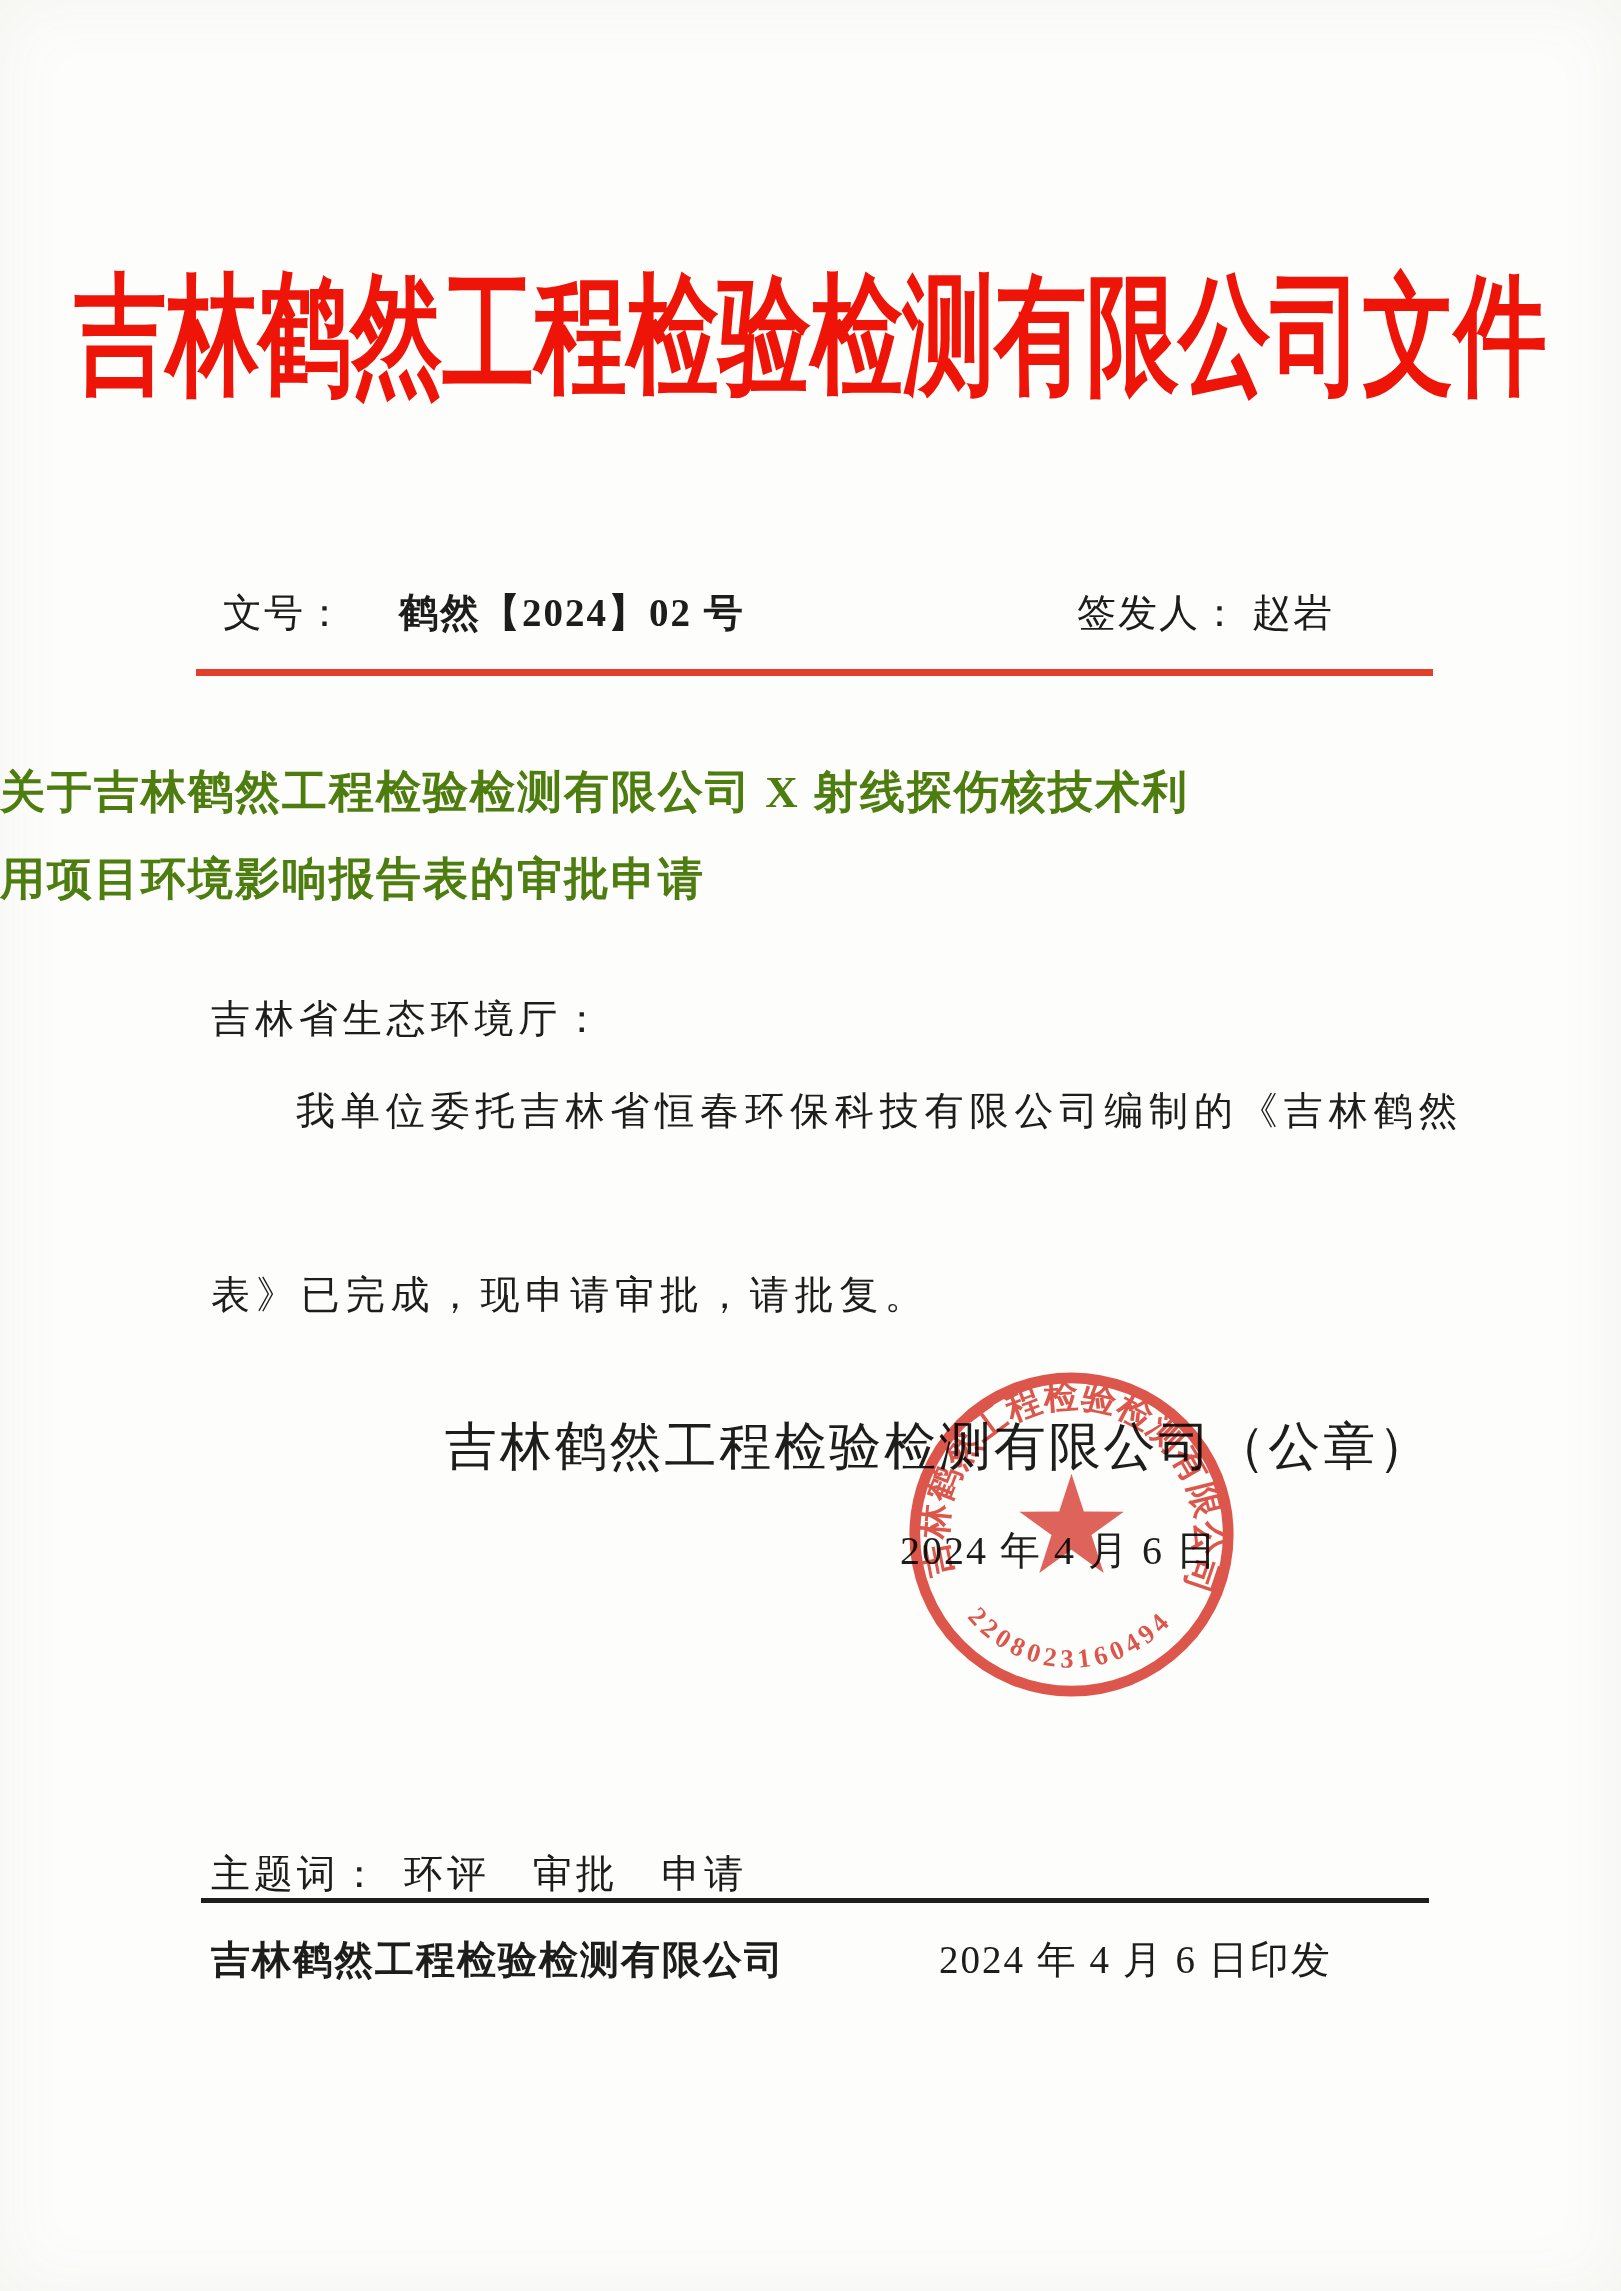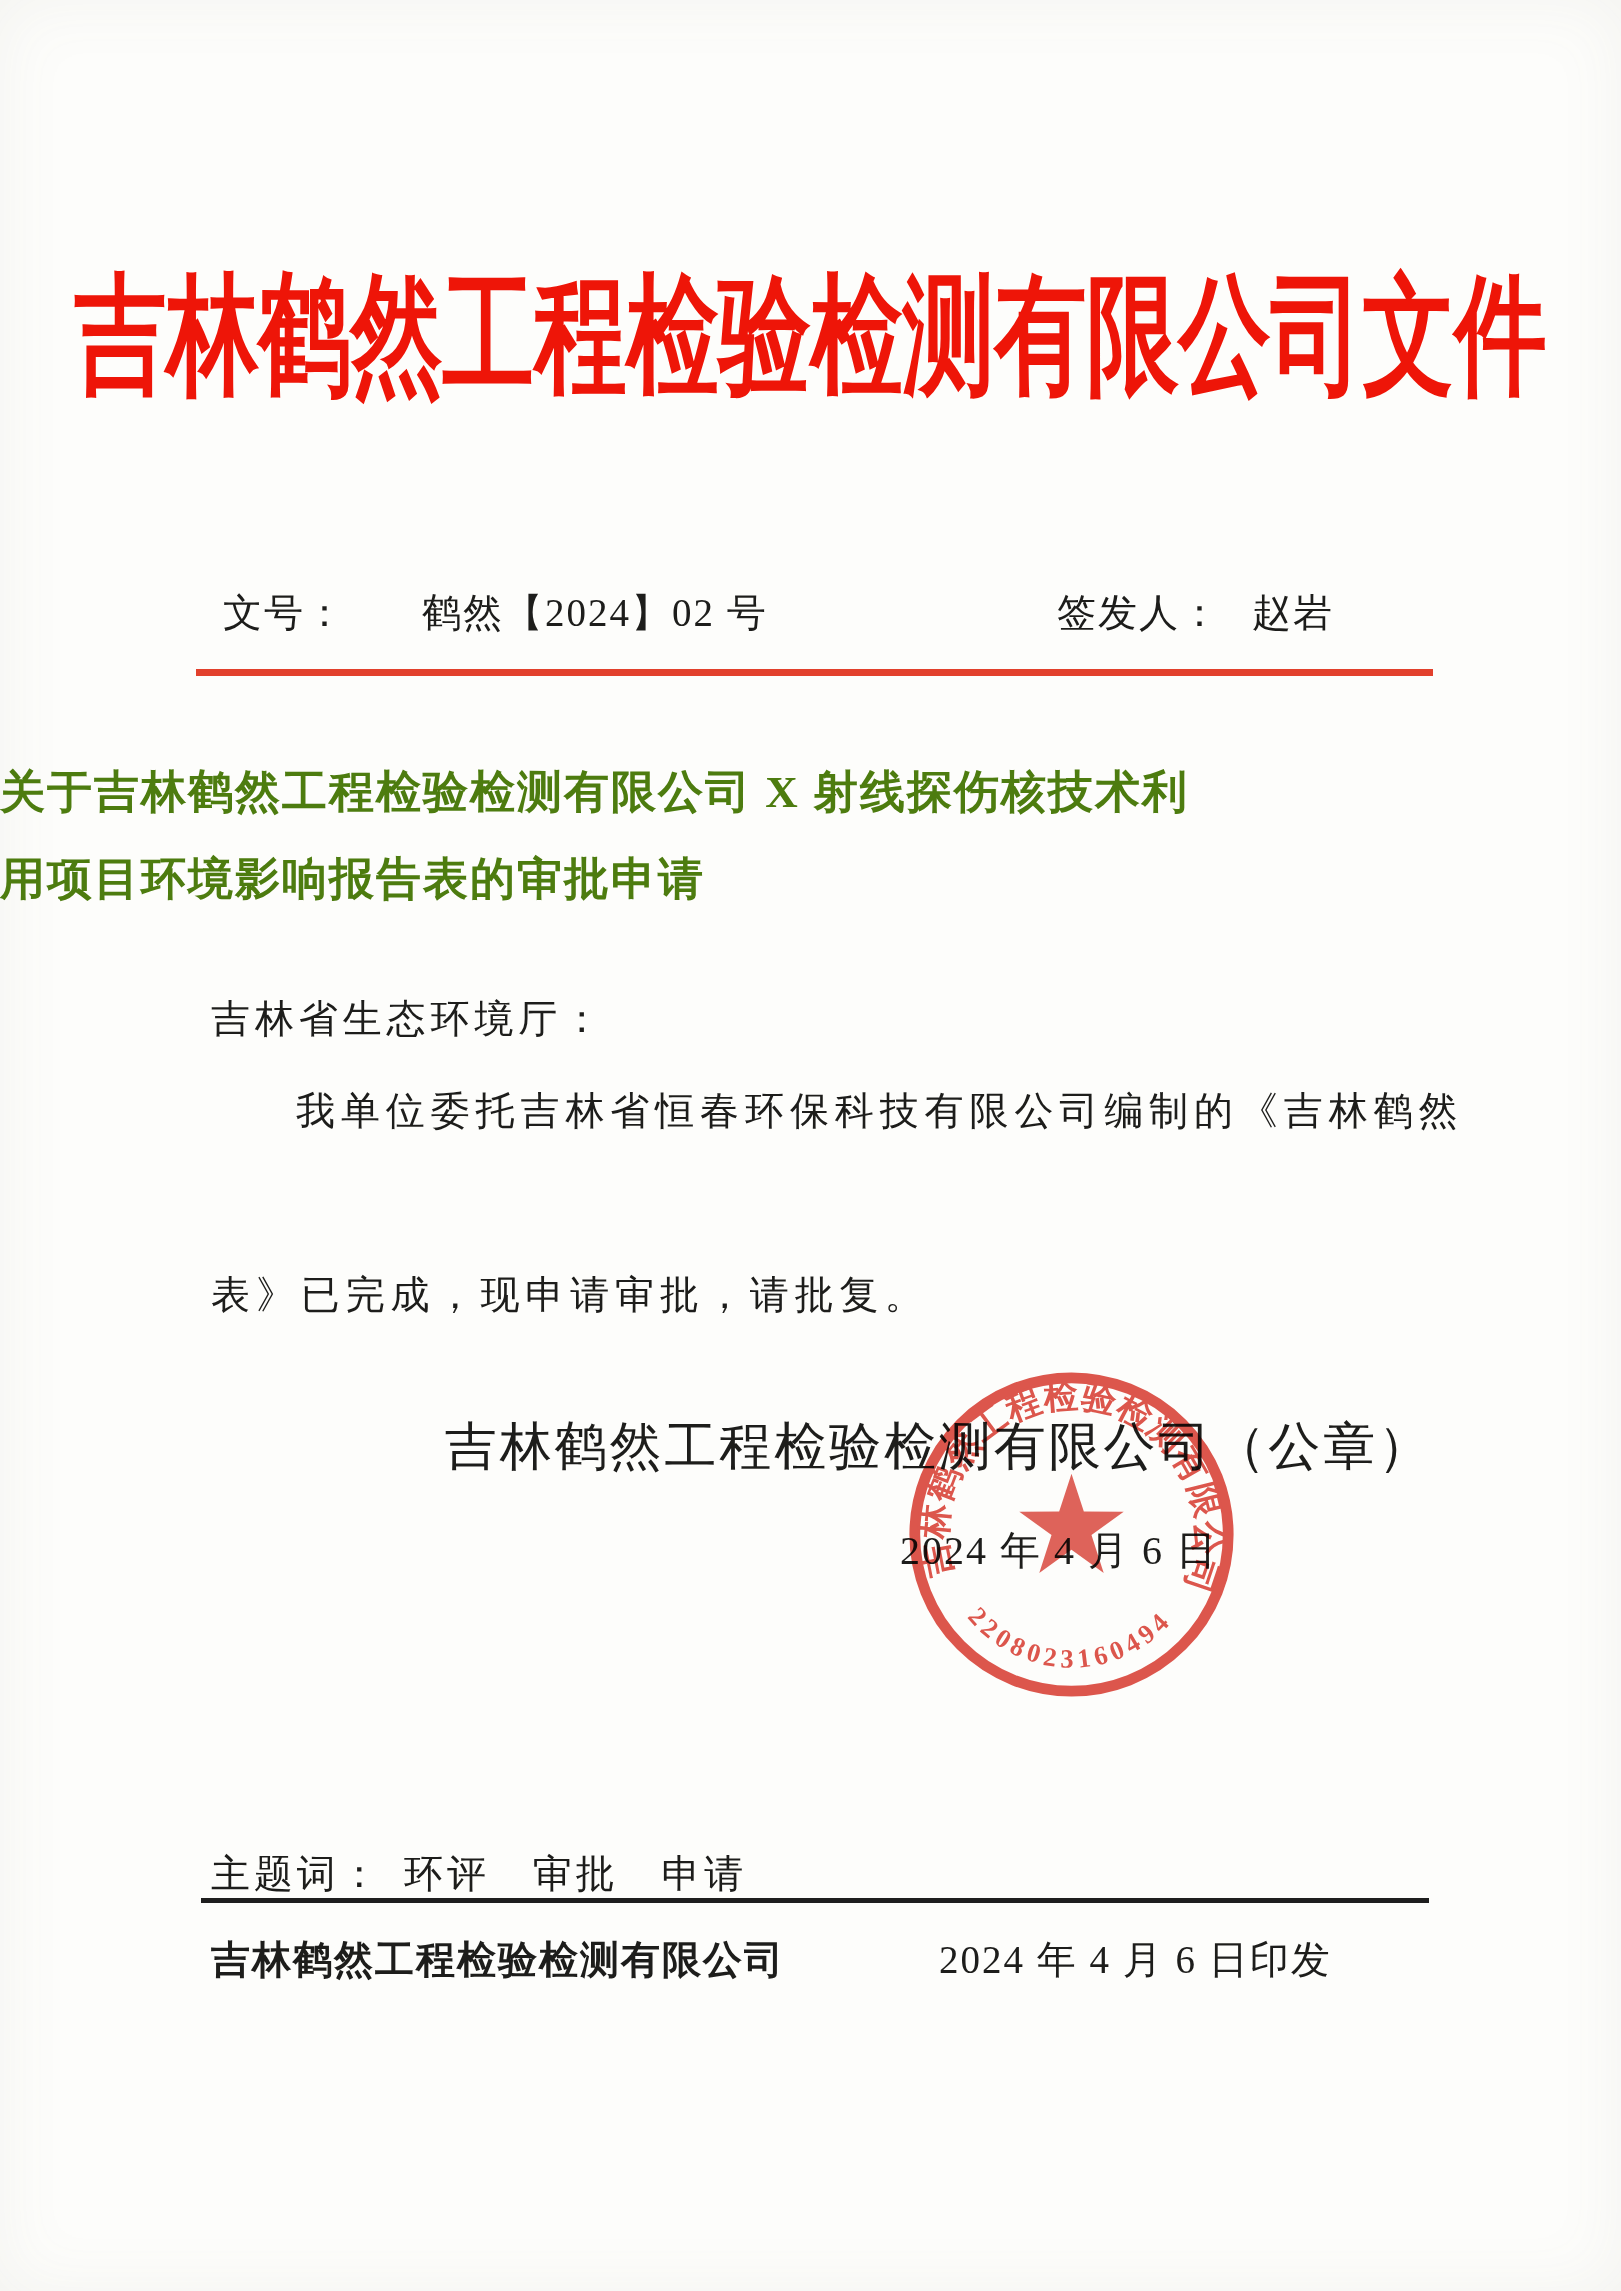--- a/index.html
+++ b/index.html
@@ -18,23 +18,23 @@
     text-align:center; font-size:92px; font-weight:bold;
     color:#ee1508; line-height:1; white-space:nowrap;
     transform:scaleY(1.42); transform-origin:top center;
   }
 
   .meta-row {
     position:absolute; top:586px; left:223px; right:287px;
     font-size:39px; letter-spacing:2px;
     display:flex; align-items:flex-start; white-space:nowrap;
   }
-  .meta-row .doc-val { margin-left:76px; }
+  .meta-row .doc-val { margin-left:53px;font-weight:bold; }
   .meta-row .issuer { margin-left:auto; }
-  .meta-row .issuer-name { margin-left:31px; }
+  .meta-row .issuer-name { margin-left:11px; }
 
   .red-rule {
     position:absolute; top:669px; left:196px; width:1237px; height:6.9px;
     background:#e2402c;
   }
 
   .subject {
     position:absolute; top:770px; left:0; width:100%;
     font-weight:bold; color:#4d7c0f;
     font-size:45px; letter-spacing:2px; line-height:1; white-space:nowrap;

